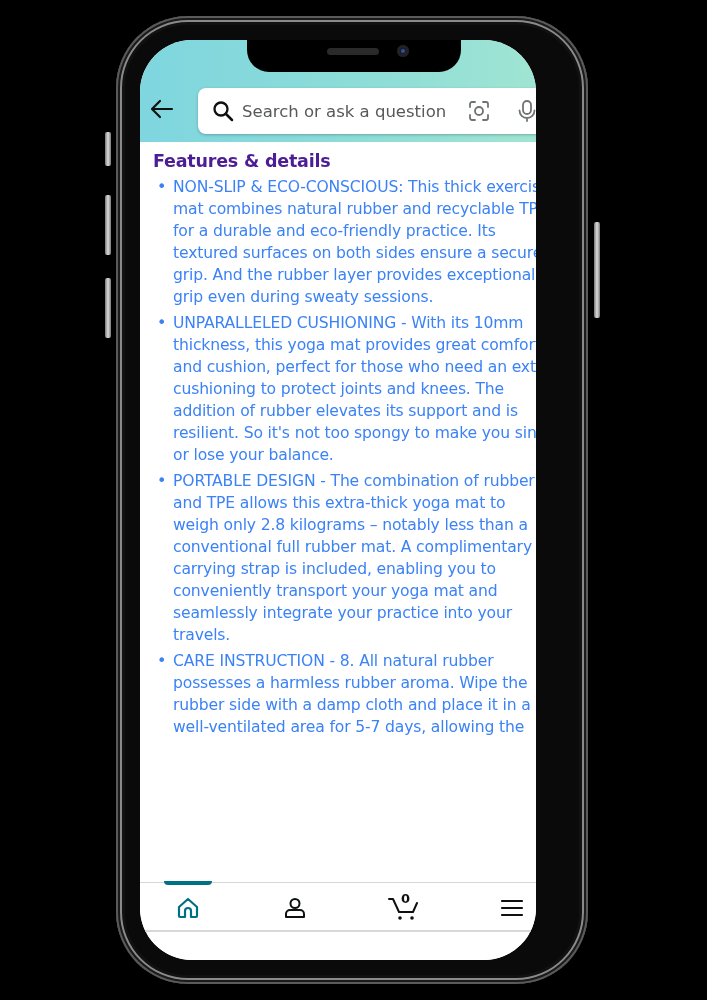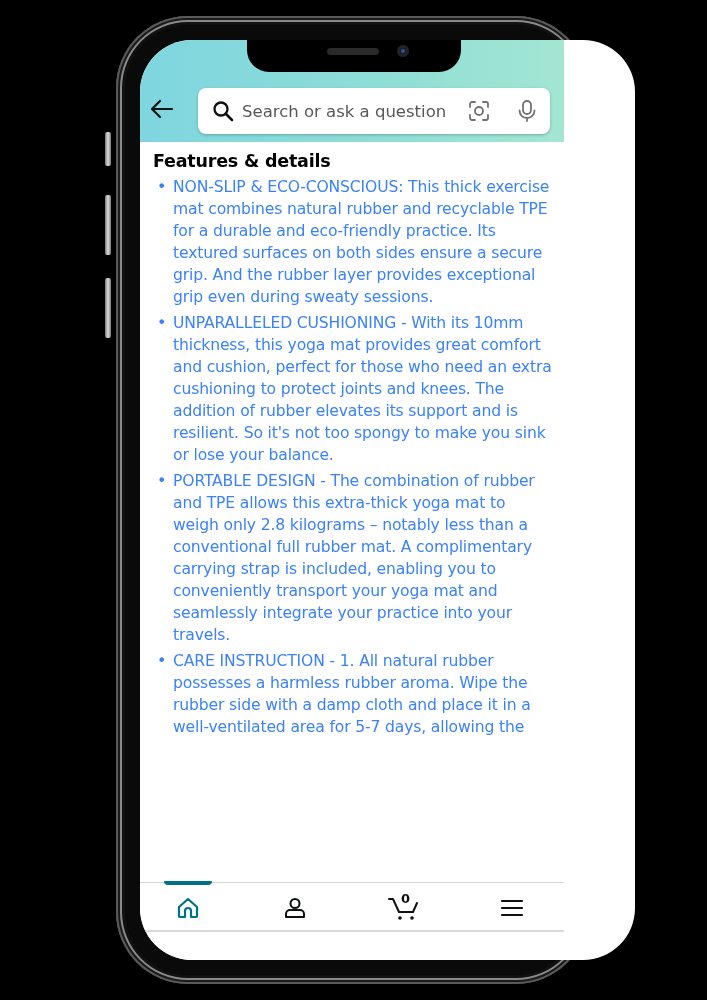--- a/index.html
+++ b/index.html
@@ -11,21 +11,21 @@
     border-radius: 72px; background: #0a0a0a;
     box-shadow: inset 0 0 0 2px #5a5a5a, inset 0 0 0 4px #1a1a1a, inset 0 0 0 6px #8a8a8a, inset 0 0 0 9px #111;
   }
   .side-btn { position: absolute; width: 6px; background: linear-gradient(90deg,#777,#ddd,#777); border-radius: 2px; }
   .btn-mute { left: 105px; top: 132px; height: 34px; }
   .btn-vol-up { left: 105px; top: 195px; height: 60px; }
   .btn-vol-down { left: 105px; top: 278px; height: 60px; }
   .btn-power { left: 594px; top: 222px; height: 96px; }
 
   .screen {
-    position: absolute; left: 140px; top: 40px; width: 495px; height: 920px;
+    position: absolute; left: 140px; top: 40px; width: 396px; height: 920px;
     border-radius: 52px; overflow: hidden; background: #fff;
   }
   .notch {
     position: absolute; left: 107px; top: 0; width: 214px; height: 32px;
     background: #000; border-radius: 0 0 22px 22px; z-index: 5;
   }
   .speaker { position: absolute; left: 80px; top: 8px; width: 52px; height: 7px; border-radius: 4px; background: #2a2a2a; }
   .camera { position: absolute; left: 150px; top: 5px; width: 12px; height: 12px; border-radius: 50%; background: #1a1a2a; box-shadow: inset 0 0 0 3px #222; }
   .camera::after { content:""; position:absolute; left:4px; top:4px; width:4px; height:4px; border-radius:50%; background:#3050a0; }
 
@@ -41,21 +41,21 @@
   .search-icon { position: absolute; left: 14px; top: 12px; width: 22px; height: 22px; }
   .search-input {
     position: absolute; left: 44px; top: 0; width: 220px; height: 46px; border: none; outline: none;
     background: transparent; font-family: "DejaVu Sans", sans-serif; font-size: 16.5px; color: #565959;
   }
   .search-input::placeholder { color: #565959; }
   .lens-icon { position: absolute; left: 270px; top: 12px; width: 22px; height: 22px; }
   .mic-icon { position: absolute; left: 318px; top: 11px; width: 22px; height: 24px; }
 
   .content { position: absolute; left: 0; top: 102px; width: 424px; height: 740px; overflow: hidden; padding: 6px 0 0 13px; }
-  .section-title { font-family: "DejaVu Sans", sans-serif; font-weight: bold; font-size: 17.5px; color: #000000; line-height: 26px; letter-spacing: -0.2px; }
+  .section-title { font-family: "DejaVu Sans", sans-serif; font-weight: bold; font-size: 17.5px; color: #4c1d95; line-height: 26px; letter-spacing: -0.2px; }
   .feature-list { list-style: none; margin-top: 2px; }
   .feature-item { position: relative; padding-left: 20px; font-size: 15.6px; line-height: 22px; color: #3b82f6; margin-bottom: 4px; width: 402px; letter-spacing: -0.15px; }
   .feature-item::before { content: "•"; position: absolute; left: 4px; top: 0; font-size: 16px; }
 
   .bottom-nav {
     position: absolute; left: 0; top: 842px; width: 424px; height: 50px; background: #fff;
     border-top: 1px solid #d5d9d9; border-bottom: 2px solid #d5d9d9;
   }
   .nav-indicator { position: absolute; left: 24px; top: -2px; width: 48px; height: 4px; background: #007185; border-radius: 0 0 4px 4px; }
   .nav-item { position: absolute; top: 8px; width: 44px; height: 34px; display: flex; align-items: center; justify-content: center; cursor: pointer; }
@@ -104,21 +104,21 @@
       </svg>
     </div>
   </div>
 
   <div class="content">
     <h2 class="section-title">Features &amp; details</h2>
     <ul class="feature-list">
       <li class="feature-item">NON-SLIP &amp; ECO-CONSCIOUS: This thick exercise mat combines natural rubber and recyclable TPE for a durable and eco-friendly practice. Its textured surfaces on both sides ensure a secure grip. And the rubber layer provides exceptional grip even during sweaty sessions.</li>
       <li class="feature-item">UNPARALLELED CUSHIONING - With its 10mm thickness, this yoga mat provides great comfort and cushion, perfect for those who need an extra cushioning to protect joints and knees. The addition of rubber elevates its support and is resilient. So it's not too spongy to make you sink or lose your balance.</li>
       <li class="feature-item">PORTABLE DESIGN - The combination of rubber and TPE allows this extra-thick yoga mat to weigh only 2.8 kilograms – notably less than a conventional full rubber mat. A complimentary carrying strap is included, enabling you to conveniently transport your yoga mat and seamlessly integrate your practice into your travels.</li>
-      <li class="feature-item">CARE INSTRUCTION - 1. All natural rubber possesses a harmless rubber aroma. Wipe the rubber side with a damp cloth and place it in a well-ventilated area for 5-7 days, allowing the</li>
+      <li class="feature-item">CARE INSTRUCTION - 8. All natural rubber possesses a harmless rubber aroma. Wipe the rubber side with a damp cloth and place it in a well-ventilated area for 5-7 days, allowing the</li>
     </ul>
   </div>
 
   <div class="bottom-nav">
     <div class="nav-indicator"></div>
     <div class="nav-item nav-home">
       <svg width="24" height="24" viewBox="0 0 24 24">
         <path d="M3 11 L12 3 L21 11 V20 a1 1 0 0 1 -1 1 H15 V15 a3 3 0 0 0 -6 0 V21 H4 a1 1 0 0 1 -1 -1 Z" fill="none" stroke="#007185" stroke-width="2.2" stroke-linejoin="round"></path>
       </svg>
     </div>

